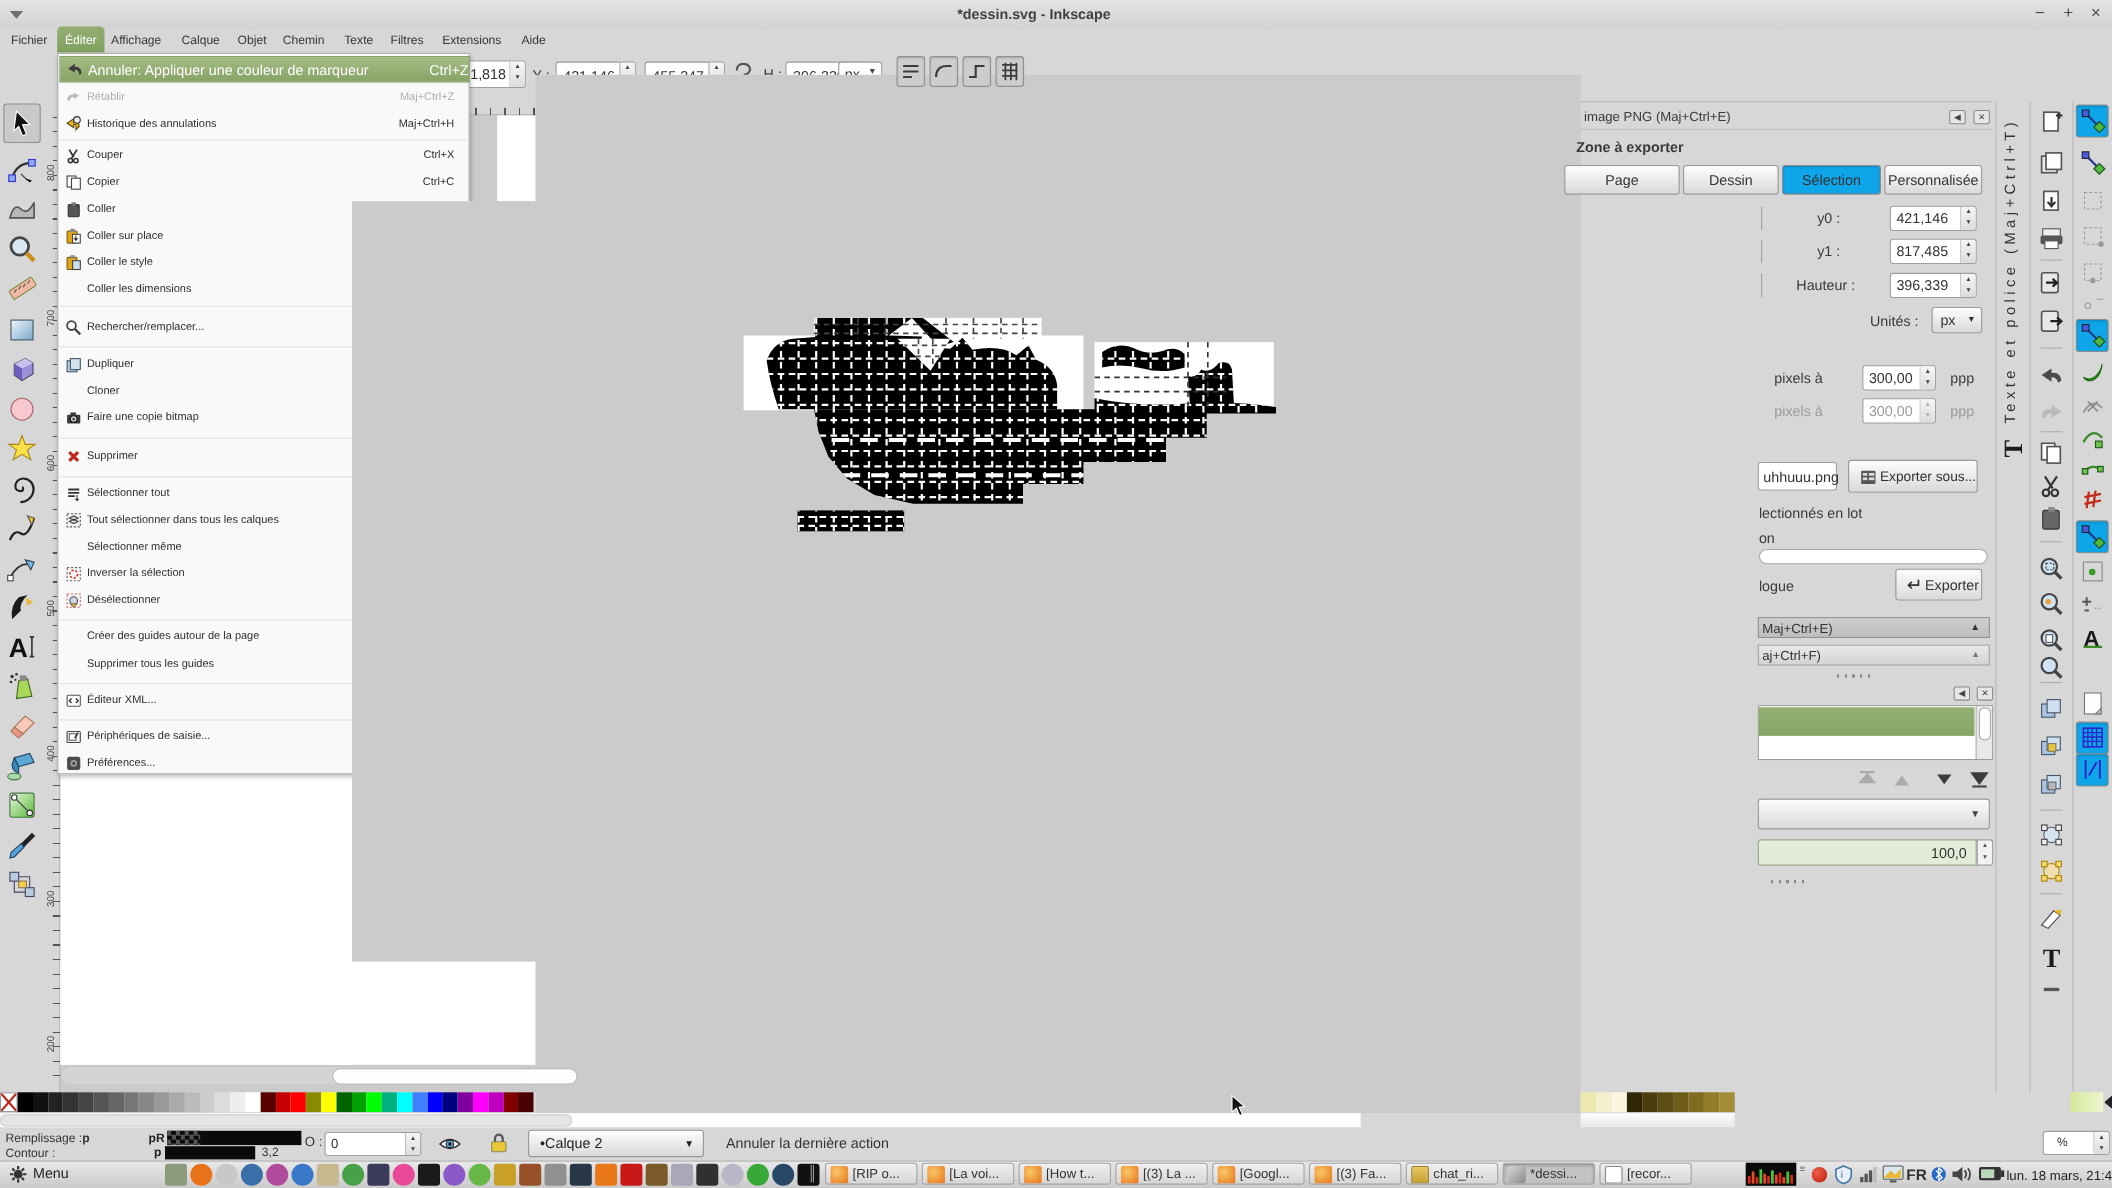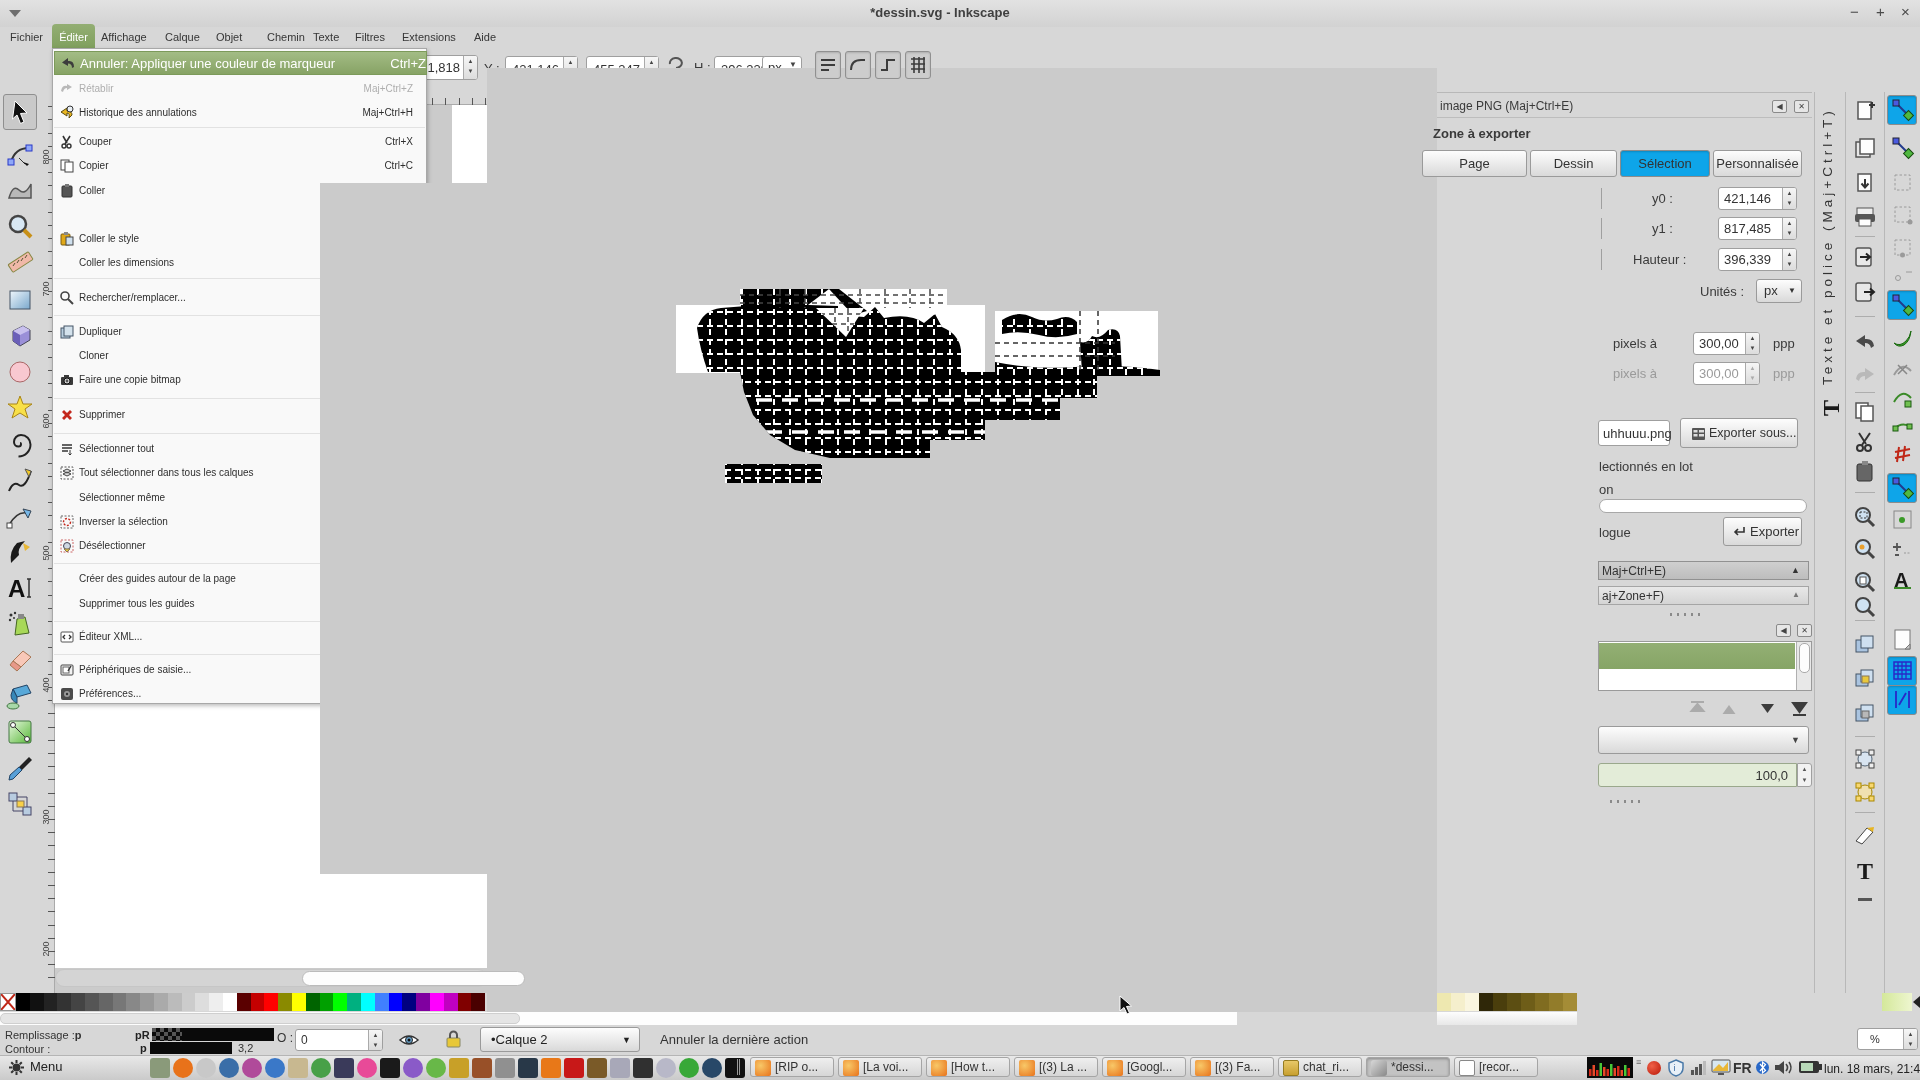--- a/index.html
+++ b/index.html
@@ -53,21 +53,21 @@
       <span style="position:absolute;left:5px;top:3px">−</span>
       <span style="position:absolute;left:31px;top:3px">+</span>
       <span style="position:absolute;left:56px;top:3px">×</span>
     </div>
 <div class="abs" id="menubar">
 <span class="mi" style="left:10px">Fichier</span>
 <span class="mi" style="left:52px;width:43px;text-align:center;background:linear-gradient(#93ae73,#80a05e);color:#fff;border-radius:4px 4px 0 0;top:-3px;height:24px;line-height:26px">Éditer</span>
 <span class="mi" style="left:101px">Affichage</span>
 <span class="mi" style="left:165px">Calque</span>
 <span class="mi" style="left:216px">Objet</span>
-<span class="mi" style="left:267px">Chemin</span>
+<span class="mi" style="left:257px">Chemin</span>
 <span class="mi" style="left:313px">Texte</span>
 <span class="mi" style="left:355px">Filtres</span>
 <span class="mi" style="left:402px">Extensions</span>
 <span class="mi" style="left:474px">Aide</span>
 </div>
 <div class="abs" id="toolstrip"></div>
 
 <div class="abs entry" style="left:424px;top:55px;width:54px;height:25px;font-size:13px;color:#333">
       <span style="position:absolute;right:17px;top:4px">1,818</span>
       <span class="spin" style="right:0;top:0;height:23px;border-radius:0 2px 2px 0">▲<br>▼</span>
@@ -147,20 +147,29 @@
         </svg>
         <span class="t">Copier</span>
         <span class="s">Ctrl+C</span>
       </div>
 <div class="mrow" style="top:130px">
         <svg class="mico" width="16" height="16">
           <rect x="3" y="3" width="10" height="11" rx="1" fill="#555" stroke="#333"></rect>
           <rect x="6" y="1" width="4" height="3" fill="#777"></rect>
         </svg>
         <span class="t">Coller</span>
+      </div>
+<div class="mrow" style="top:154px">
+        <svg class="mico" width="16" height="16">
+          <rect x="2" y="3" width="9" height="11" rx="1" fill="#e0a818" stroke="#7a5c10"></rect>
+          <rect x="5" y="1" width="4" height="3" fill="#888"></rect>
+          <rect x="7" y="6" width="7" height="8" fill="#fff" stroke="#444"></rect>
+          <path d="M10 7 L10 11 M8.5 9.5 L10 11.5 L11.5 9.5" stroke="#333" fill="none"></path>
+        </svg>
+        <span class="t">Coller sur place</span>
       </div>
 <div class="mrow" style="top:178px">
         <svg class="mico" width="16" height="16">
           <rect x="2" y="3" width="9" height="11" rx="1" fill="#e0a818" stroke="#7a5c10"></rect>
           <rect x="5" y="1" width="4" height="3" fill="#888"></rect>
           <rect x="7" y="6" width="7" height="8" fill="#cfe0ee" stroke="#444"></rect>
         </svg>
         <span class="t">Coller le style</span>
       </div>
 <div class="mrow" style="top:202px">
@@ -405,21 +414,21 @@
       <svg style="position:absolute;left:8px;top:8px" width="14" height="12">
         <path d="M12 1 V6 H3 M6 3 L3 6 L6 9" stroke="#333" stroke-width="1.6" fill="none"></path>
       </svg>
       <span style="position:absolute;left:26px;top:6px">Exporter</span>
     </div>
 <div class="abs" style="left:1598px;top:561px;width:211px;height:19px;background:linear-gradient(#cfcfcf,#bdbdbd);border:1px solid #919191;font-size:12px;color:#333">
       <span style="position:absolute;left:3px;top:2px">Maj+Ctrl+E)</span>
       <span style="position:absolute;right:8px;top:3px;font-size:9px;color:#333">▲</span>
     </div>
 <div class="abs" style="left:1598px;top:586px;width:211px;height:19px;background:linear-gradient(#e8e8e8,#d4d4d4);border:1px solid #a5a5a5;font-size:12px;color:#333">
-      <span style="position:absolute;left:3px;top:2px">aj+Zone+F)</span>
+      <span style="position:absolute;left:3px;top:2px">aj+Ctrl+F)</span>
       <span style="position:absolute;right:8px;top:3px;font-size:8px;color:#777">▲</span>
     </div>
 <div class="abs" style="left:1670px;top:613px;width:34px;height:3px;background:repeating-linear-gradient(to right,#8a8a8a 0,#8a8a8a 2px,transparent 2px,transparent 7px)"></div>
 
 <div class="abs" style="left:1776px;top:624px;width:15px;height:13px;border:1px solid #8a8a8a;border-radius:2px;background:#e6e6e6;font-size:8px;color:#444;text-align:center;line-height:12px">◀</div>
 <div class="abs" style="left:1797px;top:624px;width:15px;height:13px;border:1px solid #8a8a8a;border-radius:2px;background:#e6e6e6;font-size:8px;color:#444;text-align:center;line-height:12px">✕</div>
 <div class="abs" style="left:1598px;top:641px;width:214px;height:50px;background:#fff;border:1px solid #9a9a9a"></div>
 <div class="abs" style="left:1599px;top:643px;width:196px;height:26px;background:linear-gradient(#93af74,#86a566)"></div>
 <div class="abs" style="left:1796px;top:642px;width:15px;height:48px;background:#e8e8e8;border-left:1px solid #b0b0b0">
       <div style="position:absolute;left:2px;top:1px;width:11px;height:30px;background:#fdfdfd;border:1px solid #aaa;border-radius:5px"></div>

